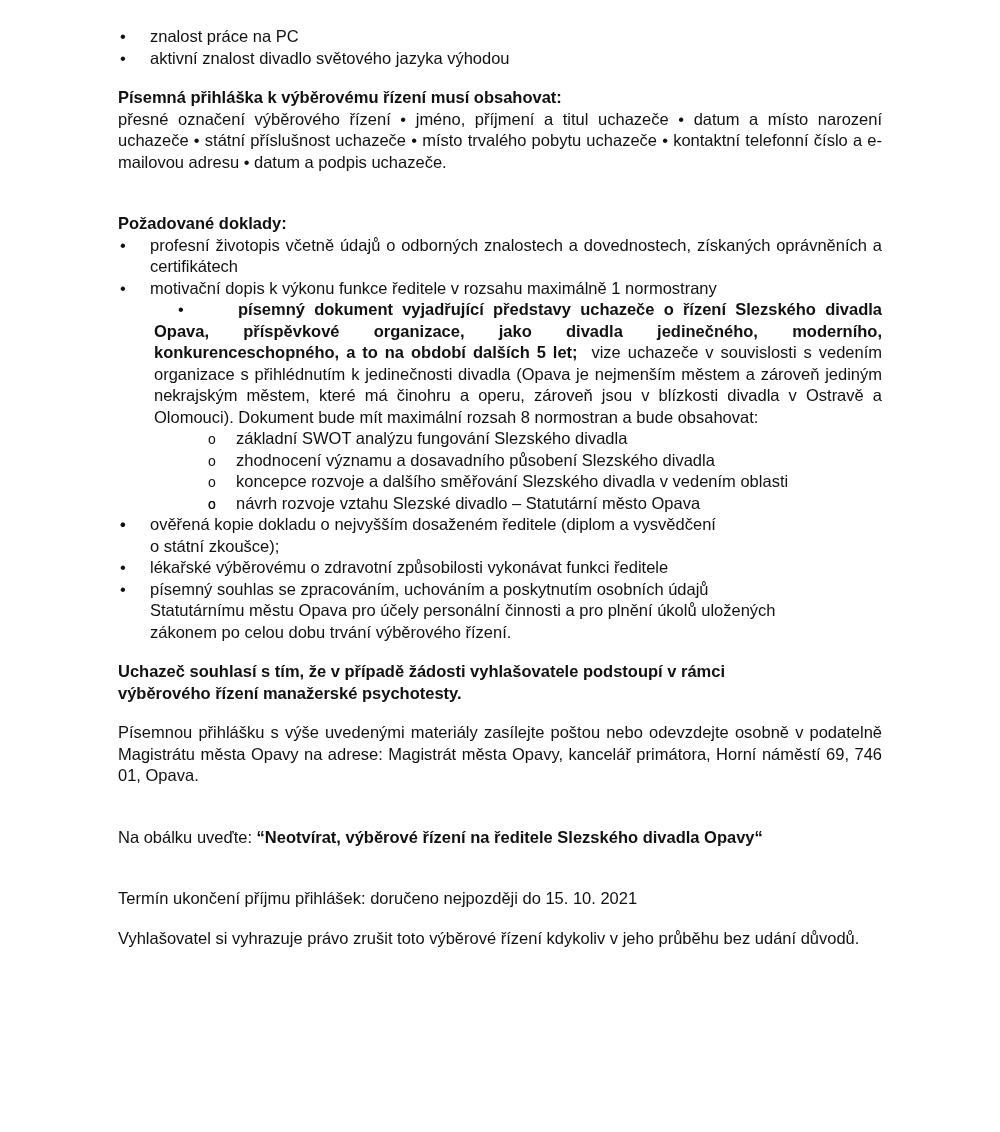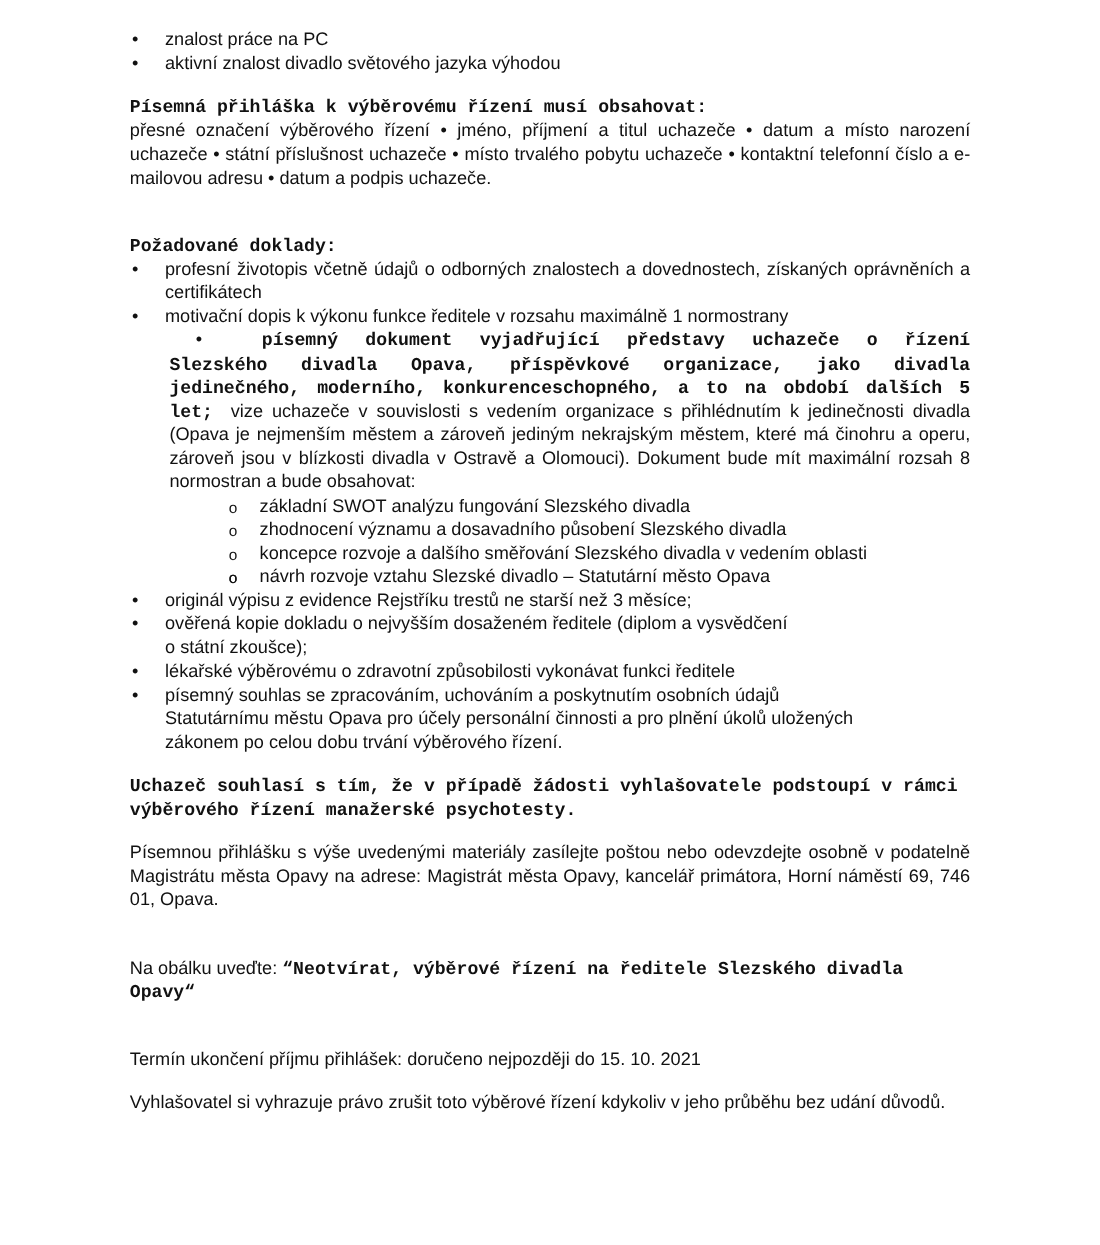--- a/index.html
+++ b/index.html
@@ -2,21 +2,21 @@
 <html><head>
 <meta charset="utf-8">
 <style>
   html, body { margin: 0; padding: 0; background: #ffffff; }
   body {
     width: 1000px; height: 1132px; position: relative; overflow: hidden;
     font-family: "Liberation Sans", sans-serif; font-size: 16.5px; color: #111;
     line-height: 21.5px;
   }
   .page { position: absolute; left: 118px; top: 26px; width: 764px; }
-  .b { font-weight: bold; font-family: Liberation Mono, monospace; }
+  .b { font-weight: bold; }
   .just { text-align: justify; }
   ul.dot { list-style: none; margin: 0; padding: 0; }
   ul.dot > li { position: relative; padding-left: 32px; }
   ul.dot > li > .bul { position: absolute; left: 0; top: 0; width: 10px; text-align: center; }
   ul.circ { list-style: none; margin: 0; padding: 0; padding-left: 88px; }
   ul.circ > li { position: relative; padding-left: 30px; }
   ul.circ > li > .bul { position: absolute; left: 2px; top: 1px; font-size: 14px; }
   .gap-s { height: 18px; }
   .gap-m { height: 40px; }
   .special { position: relative; padding-left: 36px; }
@@ -53,21 +53,21 @@
 
   <ul class="circ">
     <li><span class="bul">o</span><span>základní SWOT analýzu fungování Slezského divadla</span></li>
     <li><span class="bul">o</span><span>zhodnocení významu a dosavadního působení Slezského divadla</span></li>
     <li><span class="bul">o</span><span>koncepce rozvoje a dalšího směřování Slezského divadla v vedením oblasti</span></li>
     <li class="just"><span class="bul">o</span></li>
     <li><span class="bul">o</span><span>návrh rozvoje vztahu Slezské divadlo – Statutární město Opava</span></li>
   </ul>
 
   <ul class="dot">
-    <li><span class="bul">•</span><span style="white-space:pre-line">originál výpisu z evidence Rejstříku trestů ne starší než 3 měsíce;</span></li>
+    <li><span class="bul">•</span></li>
     <li><span class="bul">•</span><span style="white-space:pre-line">ověřená kopie dokladu o nejvyšším dosaženém ředitele (diplom a vysvědčení
 o státní zkoušce);</span></li>
     <li><span class="bul">•</span><span style="white-space:pre-line">lékařské výběrovému o zdravotní způsobilosti vykonávat funkci ředitele</span></li>
     <li><span class="bul">•</span><span style="white-space:pre-line">písemný souhlas se zpracováním, uchováním a poskytnutím osobních údajů
 Statutárnímu městu Opava pro účely personální činnosti a pro plnění úkolů uložených
 zákonem po celou dobu trvání výběrového řízení.</span></li>
   </ul>
 
   <div class="gap-s"></div>
 

